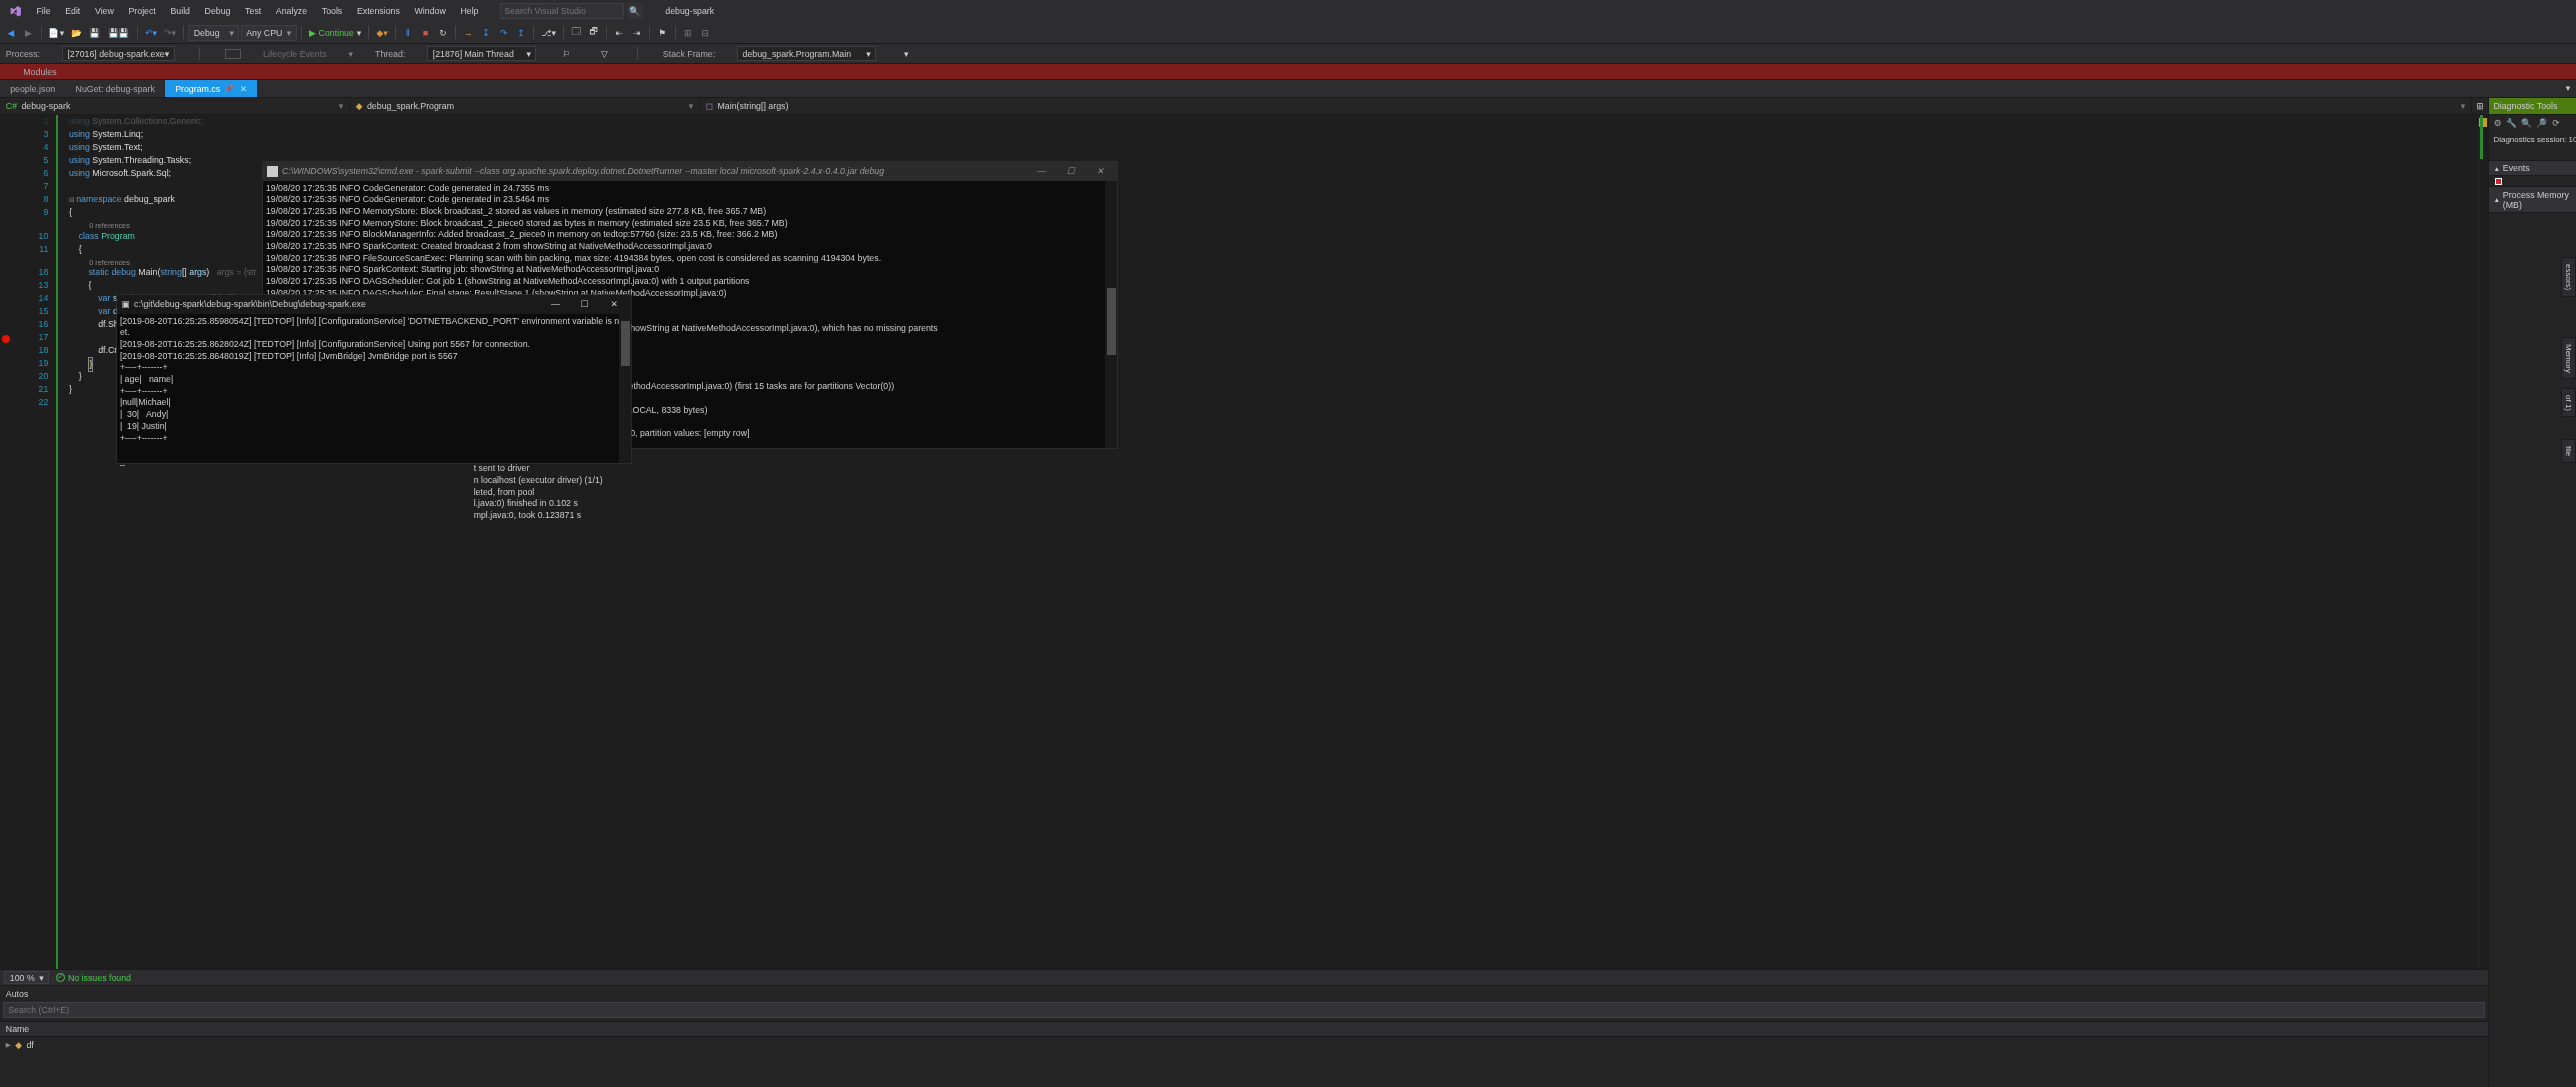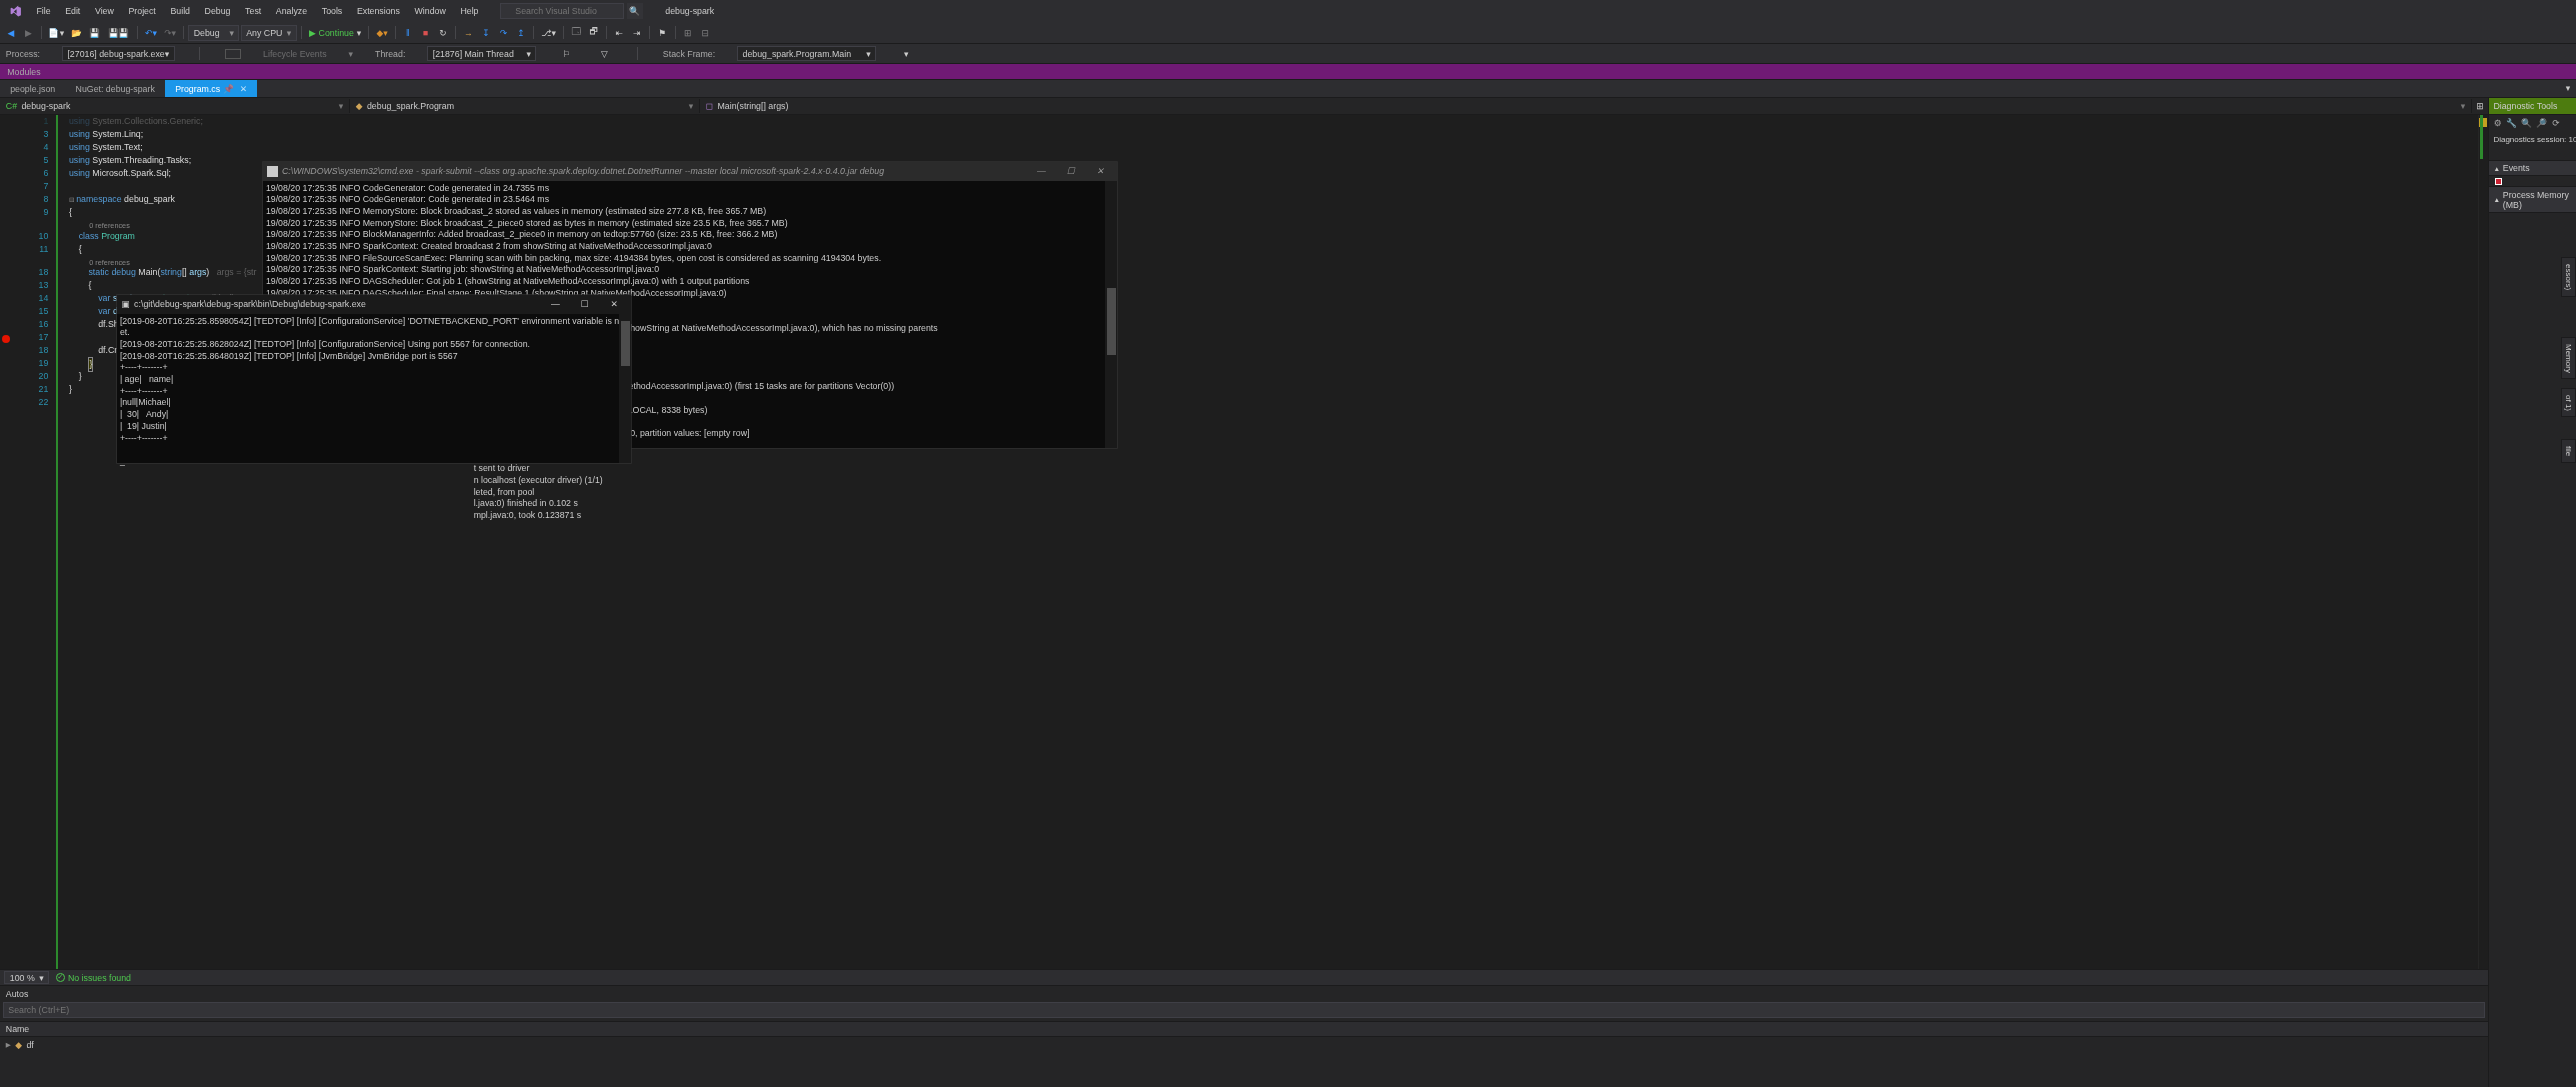--- a/index.html
+++ b/index.html
@@ -5,21 +5,21 @@
 * { margin: 0; padding: 0; box-sizing: border-box; font-family: "Segoe UI", sans-serif; font-size: 8.8px; }
 body { background: #2d2d30; color: #ccc; width: 2576px; height: 1087px; overflow: hidden; transform-origin: top left; }
 .app { display: flex; flex-direction: column; height: 100%; }
 
 
 .menubar { display: flex; align-items: center; background: #2d2d30; height: 22px; padding: 0 2.9px; }
 .logo { width: 14.6px; height: 14.6px; margin: 0 5.8px; display:flex; align-items:center; justify-content:center;}
 .logo svg { width:13px; height:13px; }
 .menubar .menu-item { padding: 4.4px 7.3px; cursor: default; color:#ccc; }
 .search-wrap { margin-left: 14.6px; display:flex; align-items:center; background:#333337; border:0.7px solid #3f3f46; width:124px; height:16px; padding:0 2.9px;}
-.search-wrap input { background:transparent; border:none; color:#aaa; width:100%; outline:none;margin-left:11px;}
+.search-wrap input { background:transparent; border:none; color:#aaa; width:100%; outline:none;}
 .search-btn { margin-left:2.9px; width:16px; height:16px; display:flex; align-items:center; justify-content:center; background:#333337; }
 .title-slot { margin-left: 22px; color:#ccc; }
 
 
 .toolbar { display:flex; align-items:center; background:#2d2d30; height:22px; border-bottom:0.7px solid #1b1b1c; padding:0 2.9px; gap:1.5px;}
 .tbtn { height:16px; min-width:16px; padding:0 2.9px; display:flex; align-items:center; justify-content:center; color:#ccc; }
 .tbtn.combo { border:0.7px solid #3f3f46; background:#333337; padding:0 4.4px; min-width:51px; justify-content:space-between; }
 .tbtn.combo .chev { margin-left:4.4px; opacity:.6;}
 .sep { width:0.7px; height:13px; background:#46464a; margin:0 2.9px;}
 .continue { color:#4ec94e; display:flex; align-items:center; gap:2.9px;}
@@ -27,21 +27,21 @@
 .orange { color:#d98e2b; }
 .red { color:#d85050; }
 
 
 .debugbar { display:flex; align-items:center; background:#2d2d30; height:20.4px; border-bottom:0.7px solid #1b1b1c; padding:0 5.8px; gap:22px;}
 .debugbar label { color:#aaa; }
 .debugbar .combo2 { border:0.7px solid #3f3f46; background:#252526; padding:1.5px 4.4px; min-width:109px; display:flex; justify-content:space-between; align-items:center; color:#ccc;}
 .debugbar .wide { min-width:139px;}
 
 
-.modstrip { background:#701a75; height:16px; border-bottom:0.7px solid #1b1b1c; display:flex; align-items:flex-end;}
+.modstrip { background:#7f1d1d; height:16px; border-bottom:0.7px solid #1b1b1c; display:flex; align-items:flex-end;padding-left:16px;}
 .modstrip .tab { padding:2.2px 7.3px; color:#aaa; }
 
 
 .doctabs { background:#2d2d30; height:17.5px; display:flex; align-items:stretch; border-bottom:0.7px solid #1b1b1c;}
 .doctabs .dtab { padding:2.9px 10.2px; color:#aaa; position:relative; display:flex; align-items:center; gap:5.8px;}
 .doctabs .dtab.active { background:#1c97ea; color:#fff; }
 .doctabs .dtab .dclose { opacity:.7; }
 .doctabs .pin { margin-left:-2.9px; opacity:.6;}
 
 

